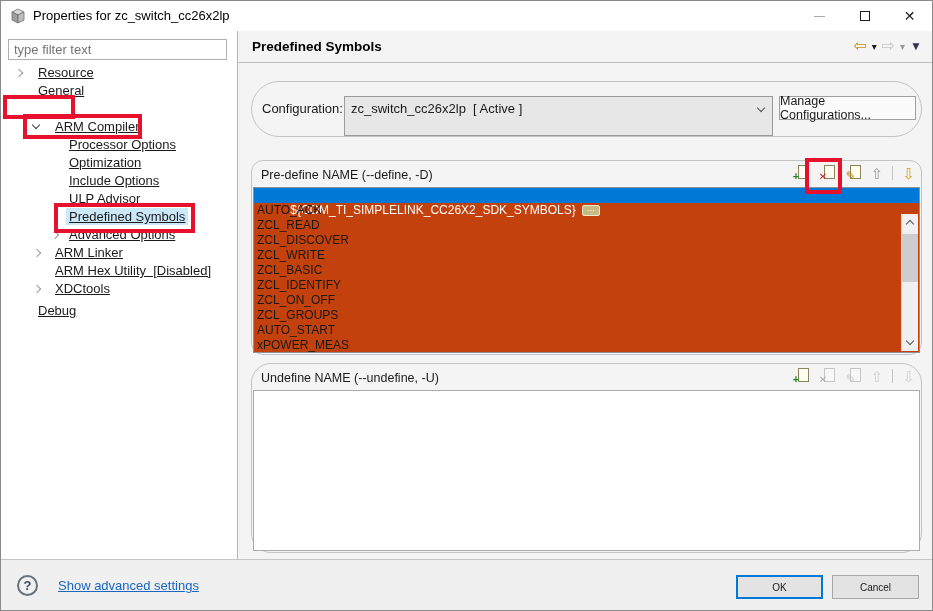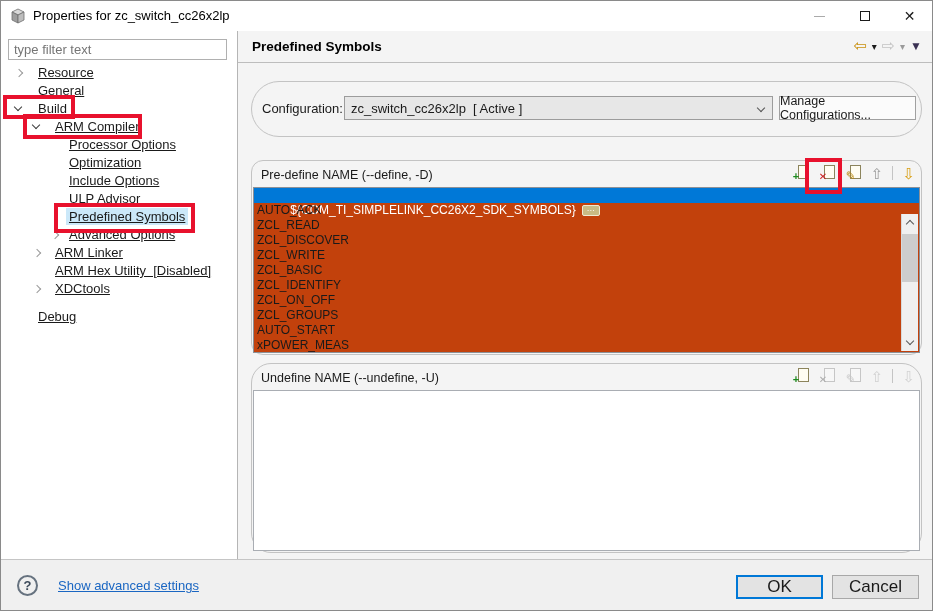--- a/index.html
+++ b/index.html
@@ -43,21 +43,21 @@
   #back-icon { color:#c89010; }
   #forward-icon { color:#c3c3c3; }
   .caret { font-size:10px; color:#1a1a1a; }
   .caret.dim { color:#9a9a9a; }
   #viewmenu-icon { font-size:12px; color:#3a3153; }
   
   .groupbox { position:absolute; border:1px solid #c3c3c3; background:#f4f4f4; }
   #config-box { left:13px; top:50px; width:671px; height:56px;border-radius:28px; }
   #config-label { position:absolute; left:10px; top:19px; font-size:13px; }
   #config-select {
-    position:absolute; left:92px; top:14px; width:429px; height:24px;
+    position:absolute; left:92px; top:14px; width:429px; height:40px;
     background:#e7e7e7; border:1px solid #9c9c9c; cursor:default;
   }
   #config-select .val { position:absolute; left:6px; top:4px; font-size:13px; white-space:pre; }
   #config-select .cchev { position:absolute; right:8px; top:8px; width:6px; height:6px;
     border-right:1.3px solid #555; border-bottom:1.3px solid #555; transform:rotate(45deg); }
   #manage-btn {
     position:absolute; left:527px; top:14px; width:137px; height:24px;
     background:#fbfbfb; border:1px solid #a0a0a0; font-size:12.5px;
     display:flex; align-items:center; justify-content:center; cursor:default;
   }
@@ -101,21 +101,21 @@
      background:#ffffff; border:1px solid #a9adb3; }
   
   #footer { position:absolute; left:0; top:558px; width:100%; height:53px;
      background:#f0f0f0; border-top:1px solid #c5c5c5; }
   #help-btn { position:absolute; left:16px; top:15px; width:21px; height:21px; border-radius:50%;
      border:2px solid #66727f; color:#3c4a5a; font-weight:bold; font-size:13px;
      display:flex; align-items:center; justify-content:center; cursor:pointer; }
   #adv-link { position:absolute; left:57px; top:18px; font-size:13px;
      color:#1a66c2; text-decoration:underline; cursor:pointer; }
   .fbtn { position:absolute; top:15px; width:87px; height:24px; background:#e3e3e3;
-     font-size:17px; display:flex; align-items:center; justify-content:center; cursor:default; }
+     font-size:10px; display:flex; align-items:center; justify-content:center; cursor:default; }
   #ok-btn { left:735px; border:2px solid #0078d7; }
   #cancel-btn { left:831px; border:1px solid #a8a8a8; }
   
   .redbox { position:absolute; border:4px solid #e8112d; pointer-events:none; z-index:50; }
   #red-build   { left:2px;  top:94px;  width:72px;  height:24px; }
   #red-armc    { left:22px; top:113px; width:119px; height:25px; }
   #red-predef  { left:53px; top:202px; width:141px; height:30px; }
   #red-addicon { left:804px; top:157px; width:37px; height:36px; }
 </style>
 </head>
@@ -142,24 +142,20 @@
   <div id="left-panel">
     <input id="filter-input" type="text" placeholder="type filter text" style="">
 
     <div class="trow" style="top:33px">
       <span class="chev collapsed" style="left:15px"></span>
       <span class="tlabel" style="left:37px">Resource</span>
     </div>
     <div class="trow" style="top:51px">
       <span class="tlabel" style="left:37px">General</span>
     </div>
-    <div class="trow" style="top:69px">
-      <span class="chev expanded" style="left:14px"></span>
-      <span class="tlabel" style="left:37px">Build</span>
-    </div>
     <div class="trow" style="top:87px">
       <span class="chev expanded" style="left:32px"></span>
       <span class="tlabel" style="left:54px">ARM Compiler</span>
     </div>
     <div class="trow" style="top:123px">
       <span class="tlabel" style="left:68px">Optimization</span>
     </div>
     <div class="trow" style="top:105px">
       <span class="tlabel" style="left:68px">Processor Options</span>
     </div>
@@ -180,21 +176,21 @@
       <span class="chev collapsed" style="left:33px"></span>
       <span class="tlabel" style="left:54px">ARM Linker</span>
     </div>
     <div class="trow" style="top:231px">
       <span class="tlabel" style="left:54px">ARM Hex Utility  [Disabled]</span>
     </div>
     <div class="trow" style="top:249px">
       <span class="chev collapsed" style="left:33px"></span>
       <span class="tlabel" style="left:54px">XDCtools</span>
     </div>
-    <div class="trow" style="top:277px">
+    <div class="trow" style="top:271px">
       <span class="tlabel" style="left:37px">Debug</span>
     </div>
   </div>
 
   <div id="v-divider"></div>
 
   <div id="right-panel">
     <div id="panel-header">
       <span id="panel-title">Predefined Symbols</span>
       <div id="nav-icons">

